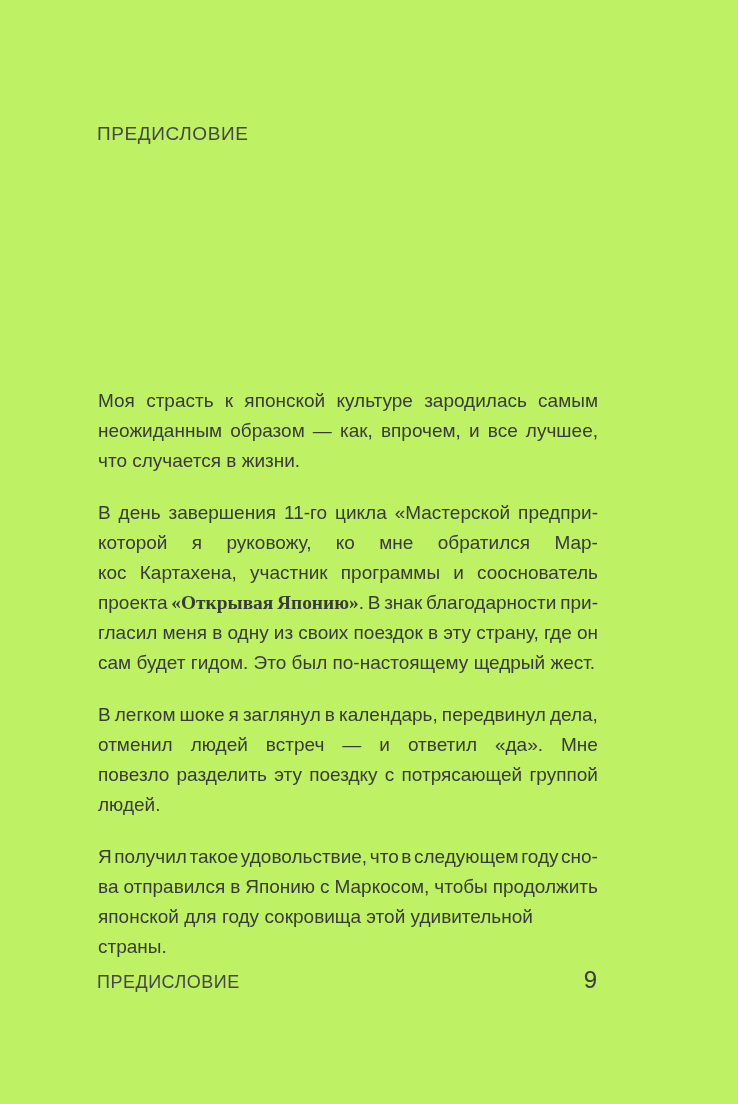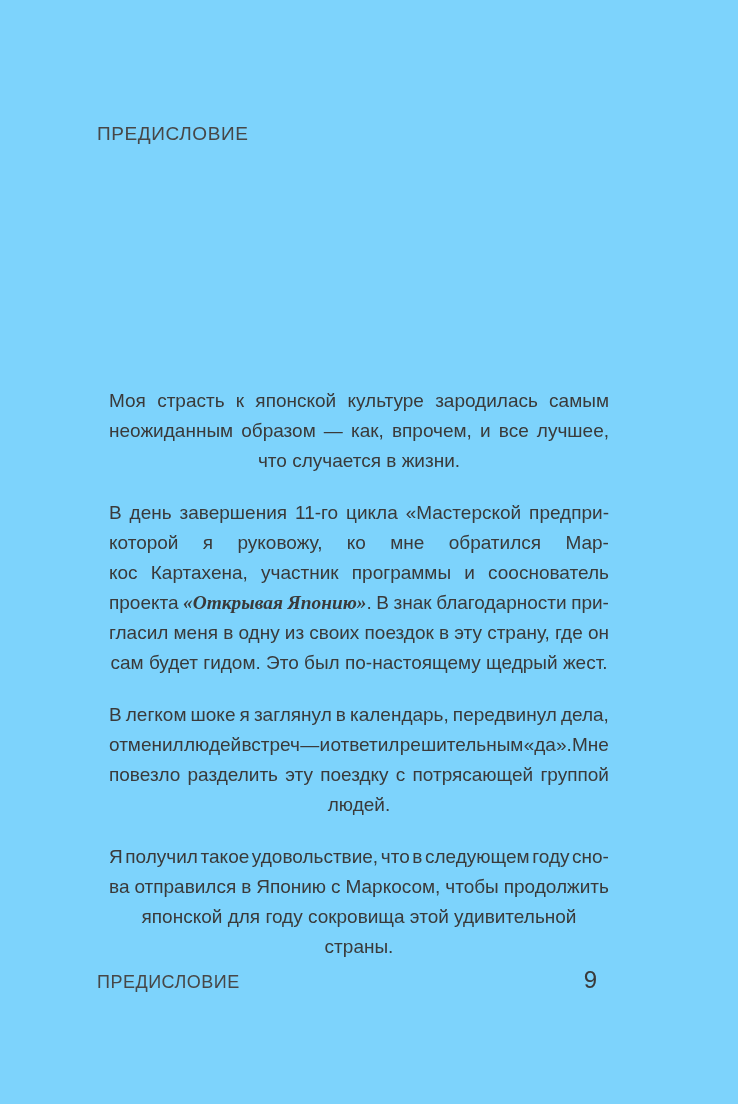--- a/index.html
+++ b/index.html
@@ -4,60 +4,58 @@
 <style>
   html, body {
     margin: 0;
     padding: 0;
     background: #ffffff;
   }
   .page {
     position: relative;
     width: 738px;
     height: 1104px;
-    background: #7dd3fc;
+    background: #bef264;
     font-family: "Liberation Sans", sans-serif;
     overflow: hidden;
   }
   .chapter-heading {
     position: absolute;
     left: 97px;
     top: 121px;
     font-size: 19px;
     line-height: 26px;
     letter-spacing: 0.6px;
     color: #474747;
   }
   .page-body {
     position: absolute;
-    left: 109px;
+    left: 98px;
     top: 386px;
     width: 500px;
     font-size: 19px;
     line-height: 30px;
     color: #3a3a3a;
-    text-align: center;
   }
   .paragraph + .paragraph {
     margin-top: 22px;
   }
   .line {
     height: 30px;
     line-height: 30px;
   }
   .line-just {
     display: flex;
     justify-content: space-between;
   }
   .token {
     white-space: nowrap;
   }
   .serif-italic {
     font-family: "Liberation Serif", serif;
-    font-style: italic;
     font-weight: bold;
     font-size: 1.02em;
     margin-top: 36px;
   }
   .page-footer {
     position: absolute;
     left: 97px;
     top: 966px;
     width: 500px;
     display: flex;
@@ -168,21 +166,20 @@
           <span class="token"><span>передвинул</span></span>
           <span class="token"><span>дела,</span></span>
         </div>
         <div class="line line-just">
           <span class="token"><span>отменил</span></span>
           <span class="token"><span>людей</span></span>
           <span class="token"><span>встреч</span></span>
           <span class="token"><span>—</span></span>
           <span class="token"><span>и</span></span>
           <span class="token"><span>ответил</span></span>
-          <span class="token"><span>решительным</span></span>
           <span class="token"><span>«да».</span></span>
           <span class="token"><span>Мне</span></span>
         </div>
         <div class="line line-just">
           <span class="token"><span>повезло</span></span>
           <span class="token"><span>разделить</span></span>
           <span class="token"><span>эту</span></span>
           <span class="token"><span>поездку</span></span>
           <span class="token"><span>с</span></span>
           <span class="token"><span>потрясающей</span></span>

